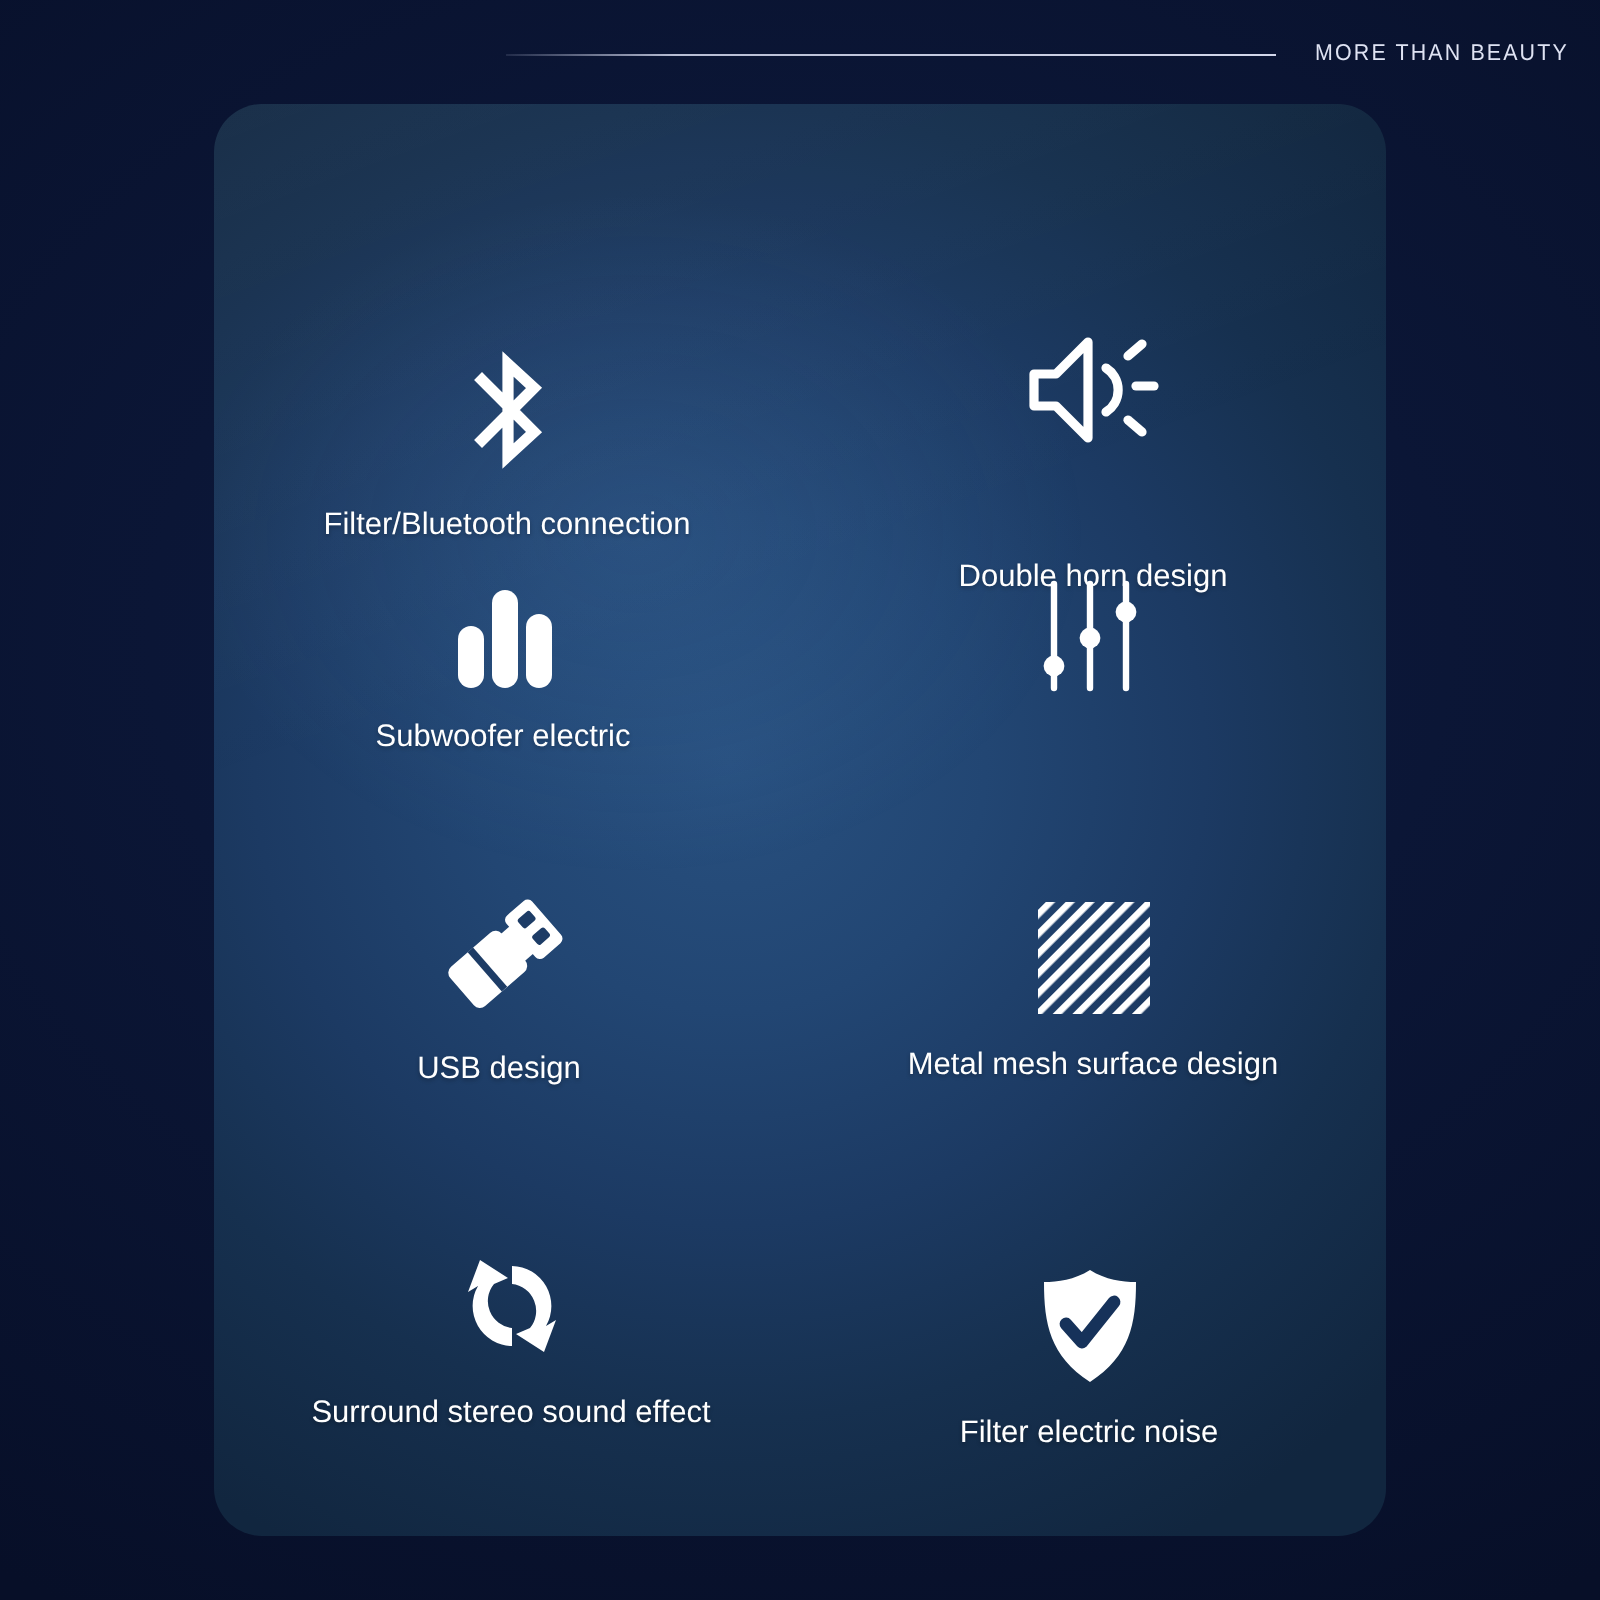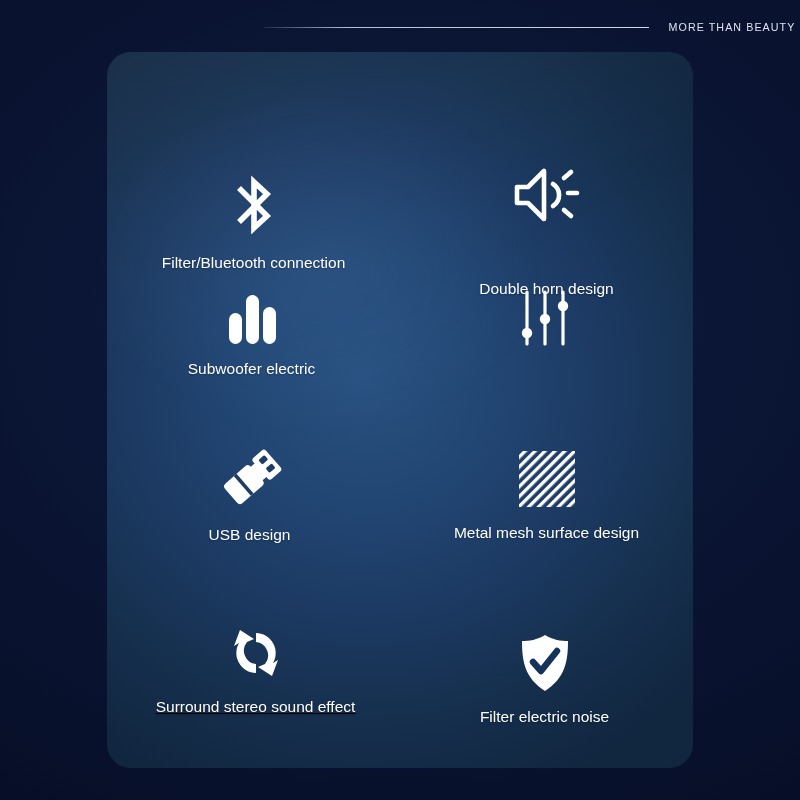--- a/index.html
+++ b/index.html
@@ -20,21 +20,21 @@
   
   #header {
     position: absolute;
     top: 16px;
     left: 0;
     width: 800px;
     height: 22px;
     display: flex;
     align-items: center;
     justify-content: flex-end;
-    padding-right: 5px;
+    padding-right: 16px;
     box-sizing: border-box;
   }
   #header-rule {
     height: 1px;
     width: 385px;
     margin-right: 10px;
     background: linear-gradient(to right, rgba(200,205,230,0.12) 0%, rgba(214,219,240,0.85) 22%, rgba(222,226,245,0.95) 100%);
   }
   #header-text {
     color: #dfe3f3;
@@ -98,21 +98,21 @@
     text-shadow: 0 1px 2px rgba(0,0,0,0.28);
   }
 
   
   .f0 { left: 0px;   top: 118px; width: 293px; }
   .f1 { left: 293px; top: 108px; width: 293px; gap: 36px; }
   .f2 { left: -2px;  top: 240px; width: 293px; }
   .f3 { left: 291px; top: 236px; width: 293px; }
   .f4 { left: -4px;  top: 392px; width: 293px; }
   .f5 { left: 293px; top: 396px; width: 293px; }
-  .f6 { left: 2px;   top: 570px; width: 293px; text-decoration: underline; }
+  .f6 { left: 2px;   top: 570px; width: 293px; }
   .f7 { left: 291px; top: 580px; width: 293px; }
 </style>
 </head>
 <body>
 
 <div id="stage">
 
   <div id="header">
     <div id="header-rule"></div>
     <div id="header-text">MORE THAN BEAUTY</div>

